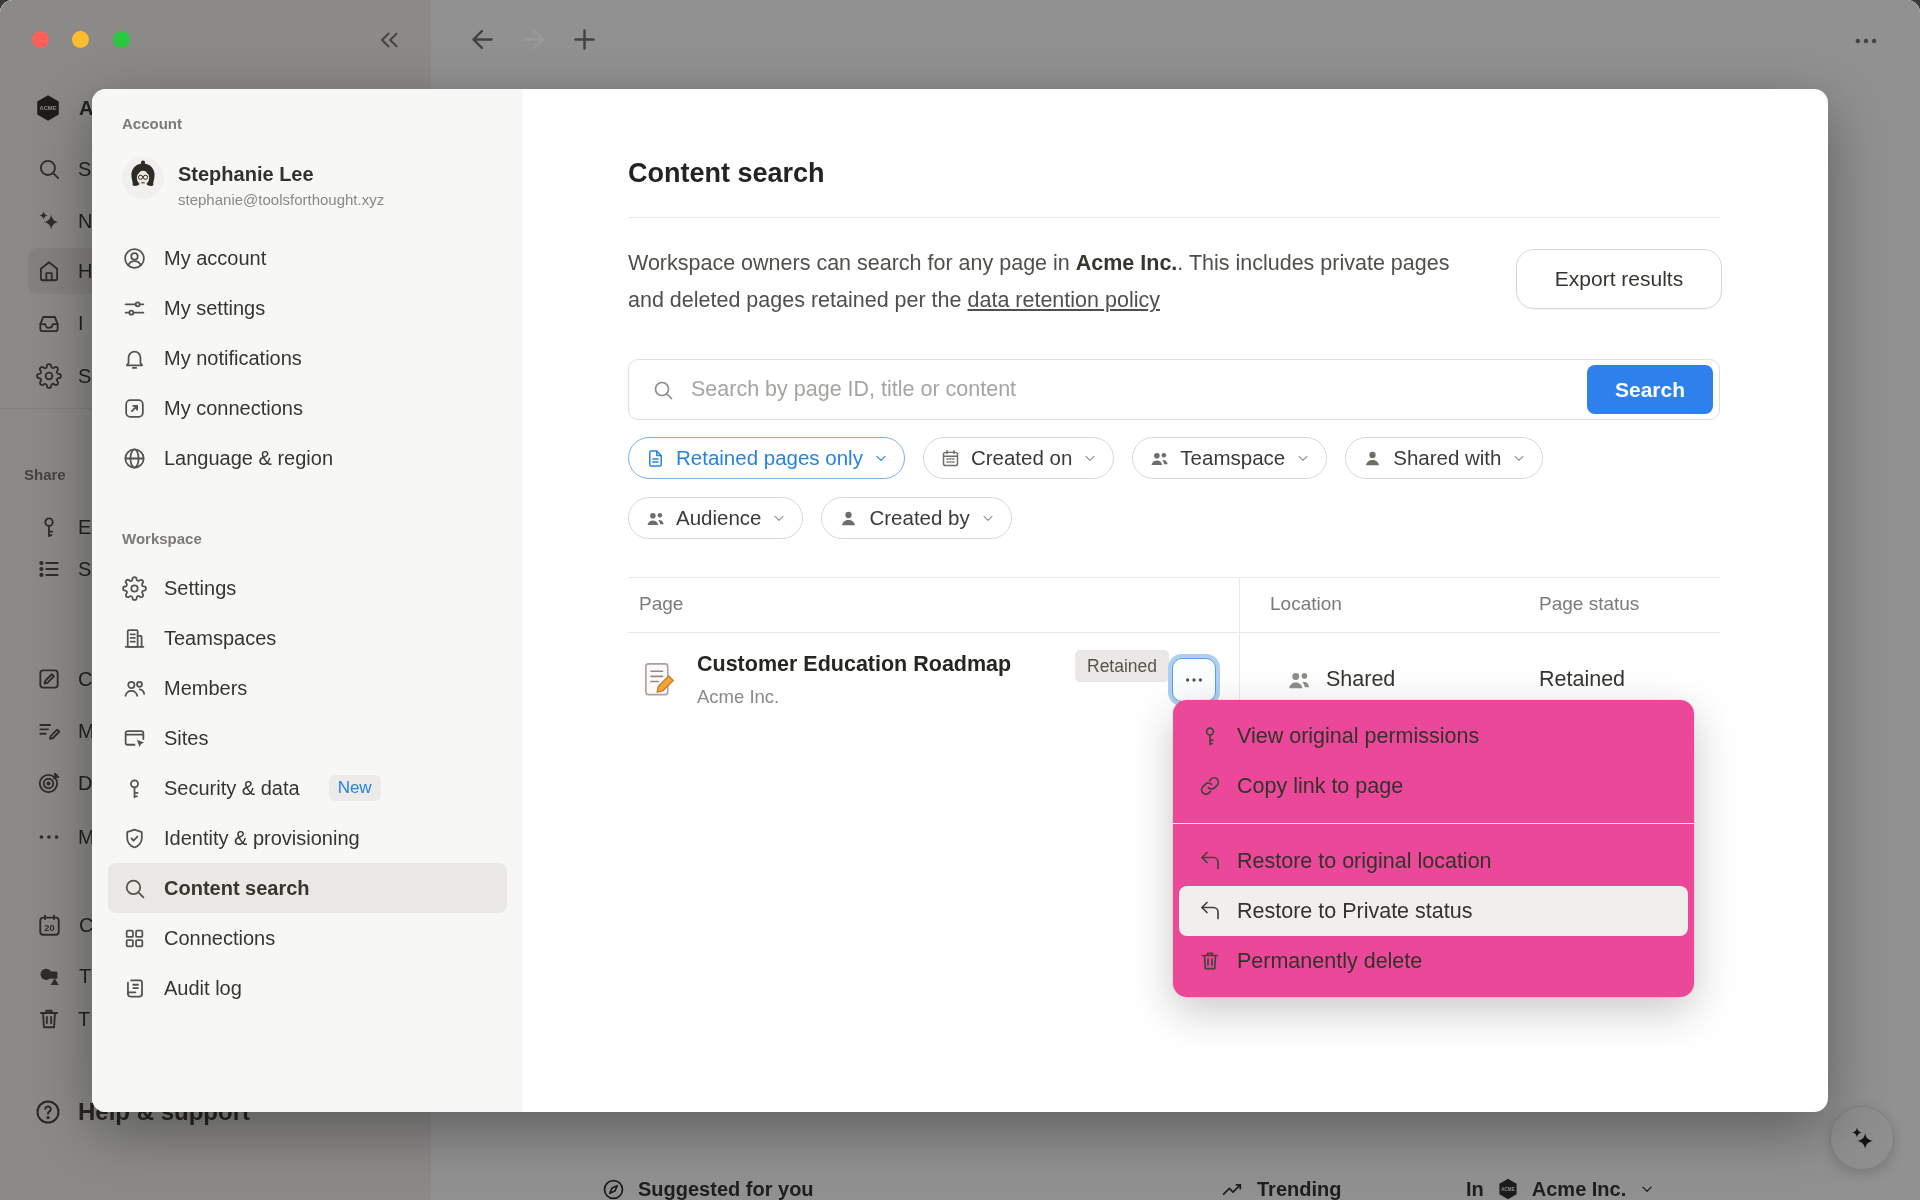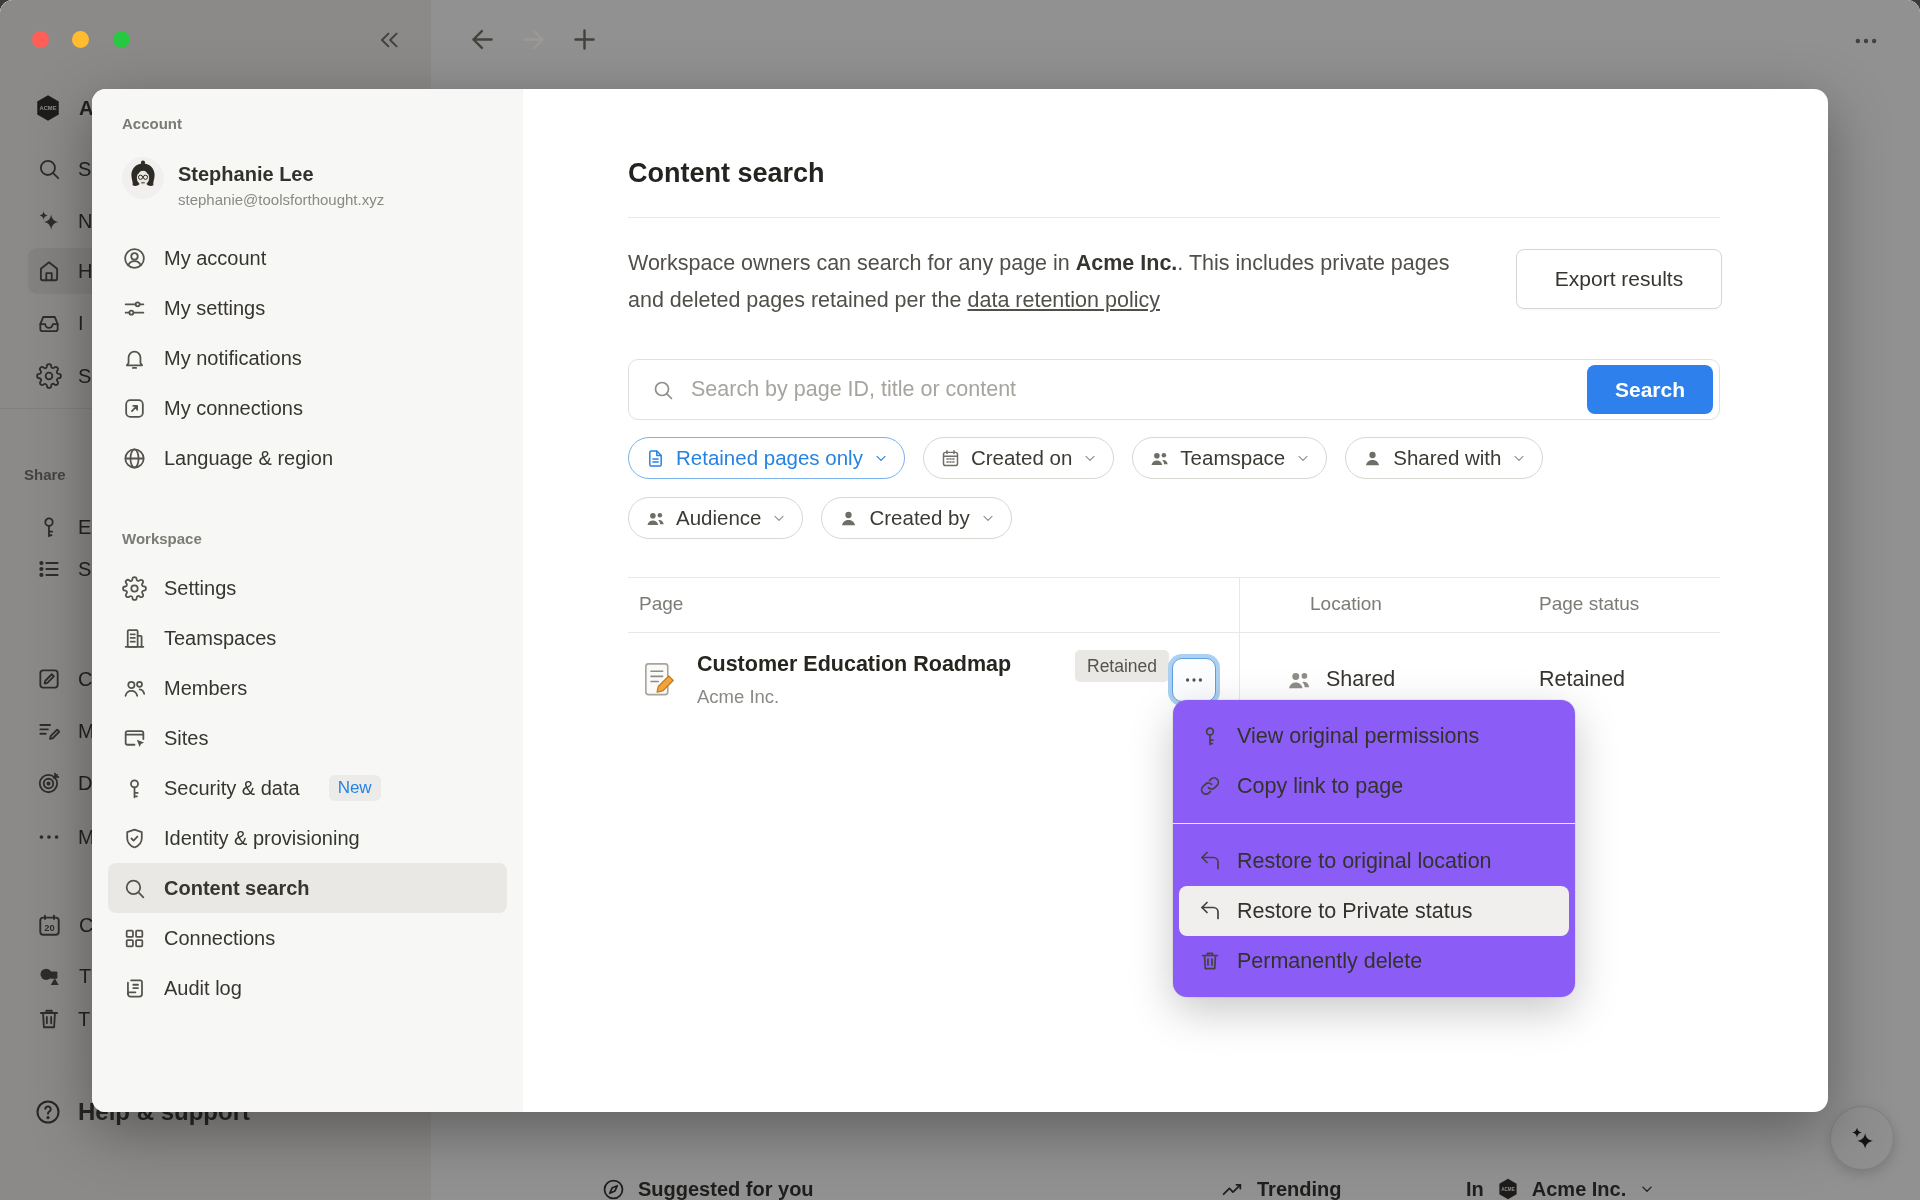--- a/index.html
+++ b/index.html
@@ -48,21 +48,21 @@
   .nbadge{margin-left:12px;background:#ecebe9;color:#2583e2;font-size:17px;font-weight:500;
           padding:3px 9px;border-radius:6px;}
   .wslabel{margin:47px 0 15px 30px;}
 
   .mmain{position:relative;flex:1;}
   .mtitle{position:absolute;left:105px;top:69px;font-size:27px;font-weight:700;color:#24231f;}
   .hdiv{position:absolute;left:105px;right:108px;height:1px;background:#e9e8e5;}
   .desc{position:absolute;left:105px;top:156px;width:860px;font-size:21.5px;line-height:37px;color:#514f49;}
   .desc b{color:#37352f;}
   .desc a{color:#514f49;text-decoration:underline;}
-  .exportbtn{position:absolute;left:993px;top:160px;width:204px;height:58px;border-radius:8px;
+  .exportbtn{position:absolute;left:993px;top:160px;width:204px;height:58px;border-radius:18px;
              border:1px solid #d8d6d2;background:#fff;font-size:21px;color:#37352f;
              display:flex;align-items:center;justify-content:center;box-shadow:0 1px 2px rgba(0,0,0,.04);}
   .sbar{position:absolute;left:105px;top:270px;width:1092px;height:61px;border:1px solid #e0dfdb;
         border-radius:10px;box-sizing:border-box;background:#fff;display:flex;align-items:center;}
   .sbar .ic{margin-left:22px;color:#8f8d88;flex:none;}
   .sbar input{flex:1;border:none;outline:none;font-size:21.5px;color:#37352f;margin:0 150px 0 14px;
               font-family:inherit;background:transparent;}
   .sbar input::placeholder{color:#a6a49e;}
   .gobtn{position:absolute;right:6px;top:5px;width:126px;height:49px;border-radius:8px;background:#2e80ec;
          color:#ffffff;font-size:21px;font-weight:600;display:flex;align-items:center;justify-content:center;}
@@ -80,21 +80,21 @@
   .rowtitle{position:absolute;left:174px;top:563px;font-size:21.5px;font-weight:600;color:#26251f;}
   .rowsub{position:absolute;left:174px;top:597px;font-size:18.5px;color:#8b8984;}
   .badge{position:absolute;left:552px;top:561px;height:32px;padding:0 12px;background:#e9e8e5;color:#55534d;
          font-size:17.5px;border-radius:5px;display:flex;align-items:center;}
   .dots{position:absolute;left:649px;top:569px;width:44px;height:44px;border-radius:10px;background:#fbfdff;
         border:1px solid #5e9fe2;box-shadow:0 0 0 4px #abd0f2;box-sizing:border-box;
         display:flex;align-items:center;justify-content:center;color:#55534d;}
   .locico{position:absolute;left:763px;top:578px;color:#8f8d88;}
 
   
-  .menu{position:absolute;left:1173px;top:700px;width:402px;z-index:20;background:#8b5cf6;border-radius:14px;
+  .menu{position:absolute;left:1173px;top:700px;width:521px;z-index:20;background:#ec4899;border-radius:14px;
         box-shadow:0 0 0 1px rgba(0,0,0,.05),0 14px 44px rgba(0,0,0,.22);padding:11px 0;box-sizing:border-box;}
   .mitem{display:flex;align-items:center;gap:15px;height:50px;margin:0 6px;padding:0 19px;border-radius:8px;
          font-size:21.5px;color:#33322d;}
   .mitem .ic{color:#44423d;flex:none;}
   .mitem.hl{background:#f0efed;}
   .mdiv{height:1px;background:#e9e8e5;margin:12px 0;}
 
   svg.ic{fill:none;stroke:currentColor;stroke-width:1.7;stroke-linecap:round;stroke-linejoin:round;display:block;}
   svg.fi{fill:currentColor;stroke:none;display:block;}
 </style>
@@ -518,21 +518,21 @@
               </svg>
           <span>Created by</span>
           <svg class="ic chev" width="16" height="16" viewBox="0 0 24 24">
                 <path d="M6 9.5l6 6 6-6"></path>
               </svg>
         </div>
       </div>
 
       <div class="tline" style="top:488px"></div>
       <div class="thead" style="left:116px">Page</div>
-      <div class="thead" style="left:787px">Location</div>
+      <div class="thead" style="left:747px">Location</div>
       <div class="thead" style="left:1016px">Page status</div>
       <div class="tline" style="top:543px"></div>
       <div class="vline"></div>
 
       <div>
         <svg style="position:absolute;left:118px;top:572px" width="36" height="38" viewBox="0 0 24 26">
           <rect x="3" y="2" width="15" height="21" rx="1.8" fill="#fbfaf8" stroke="#a7a49d" stroke-width="1.1"></rect>
           <path d="M6.5 7h8M6.5 10.5h8M6.5 14h5" stroke="#8f8d86" stroke-width="1.1" stroke-linecap="round" fill="none"></path>
           <path d="M11.5 17.5l7.2-7.2 3 3-7.2 7.2-3.8.8z" fill="#f2a33c" stroke="#c87d1d" stroke-width=".9" stroke-linejoin="round"></path>
         </svg>

